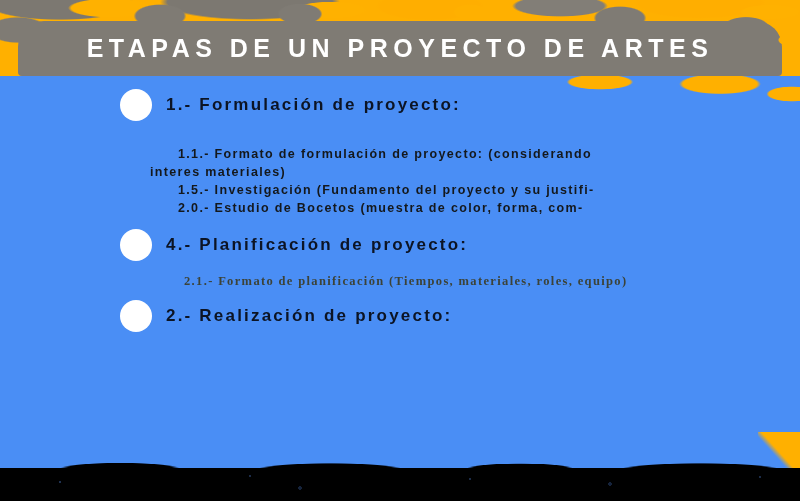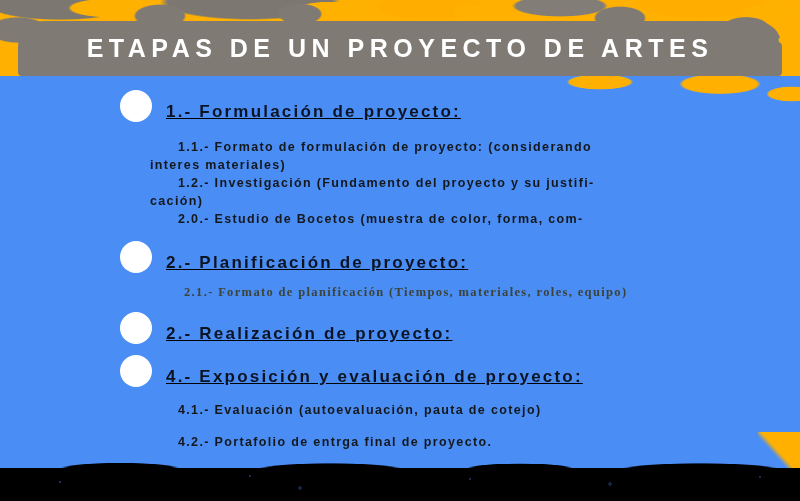--- a/index.html
+++ b/index.html
@@ -102,24 +102,23 @@
     left: 0;
     top: 88px;
     width: 800px;
   }
   .section {
     position: relative;
   }
   .section-head {
     position: relative;
     display: flex;
-    align-items: flex-end;
+    align-items: center;
     padding-left: 118px;
     min-height: 34px;
-    text-decoration: underline;
   }
   .bullet {
     position: absolute;
     left: 120px;
     width: 32px;
     height: 32px;
     border-radius: 50%;
     background: #ffffff;
   }
   .section-title {
@@ -141,21 +140,21 @@
     line-height: 18px;
     text-indent: 28px;
     margin: 0;
     padding: 0;
   }
   .subitem.muted {
     color: #3c4338;
     text-indent: 34px;
     font-family: Liberation Serif, serif;
   }
-  .s1 { margin-top: 16px; }
+  .s1 { margin-top: 23px; }
   .gap-a { height: 9px; }
   .gap-b { height: 11px; }
 
   
   .corner-orange {
     position: absolute;
     right: 0;
     bottom: 33px;
     width: 42px;
     height: 36px;
@@ -211,60 +210,48 @@
   <div class="content">
 
     <div class="section">
       <div class="section-head">
         <span class="bullet"></span>
         <span class="section-title">1.- Formulación de proyecto:</span>
       </div>
       <div class="subitems s1">
         <p class="subitem">1.1.- Formato de formulación de proyecto: (considerando</p>
         <p class="subitem" style="text-indent:0">interes materiales)</p>
-        <p class="subitem">1.2.- Investigación (Fundamento del proyecto y su justifi-</p>
-        <p class="subitem" style="text-indent:0">cación)</p>
+        <p class="subitem">1.5.- Investigación (Fundamento del proyecto y su justifi-</p>
         <p class="subitem">2.0.- Estudio de Bocetos (muestra de color, forma, com-</p>
       </div>
     </div>
 
     <div class="gap-b"></div>
 
     <div class="section">
       <div class="section-head">
         <span class="bullet"></span>
-        <span class="section-title">2.- Planificación de proyecto:</span>
+        <span class="section-title">4.- Planificación de proyecto:</span>
       </div>
       <div class="subitems" style="padding-top:10px">
         <p class="subitem muted">2.1.- Formato de planificación (Tiempos, materiales, roles, equipo)</p>
       </div>
     </div>
 
     <div class="gap-a"></div>
 
     <div class="section">
       <div class="section-head">
         <span class="bullet"></span>
         <span class="section-title">2.- Realización de proyecto:</span>
       </div>
     </div>
 
     <div class="gap-a"></div>
 
-    <div class="section">
-      <div class="section-head">
-        <span class="bullet"></span>
-        <span class="section-title">4.- Exposición y evaluación de proyecto:</span>
-      </div>
-      <div class="subitems" style="padding-top:14px">
-        <p class="subitem">4.1.- Evaluación (autoevaluación, pauta de cotejo)</p>
-        <div style="height:14px"></div>
-        <p class="subitem">4.2.- Portafolio de entrga final de proyecto.</p>
-      </div>
-    </div>
 
   </div>
 
   <div class="corner-orange"></div>
   <div class="bottom-black"></div>
   <div class="bottom-speckle"></div>
 
 </div>
 
 </body></html>

